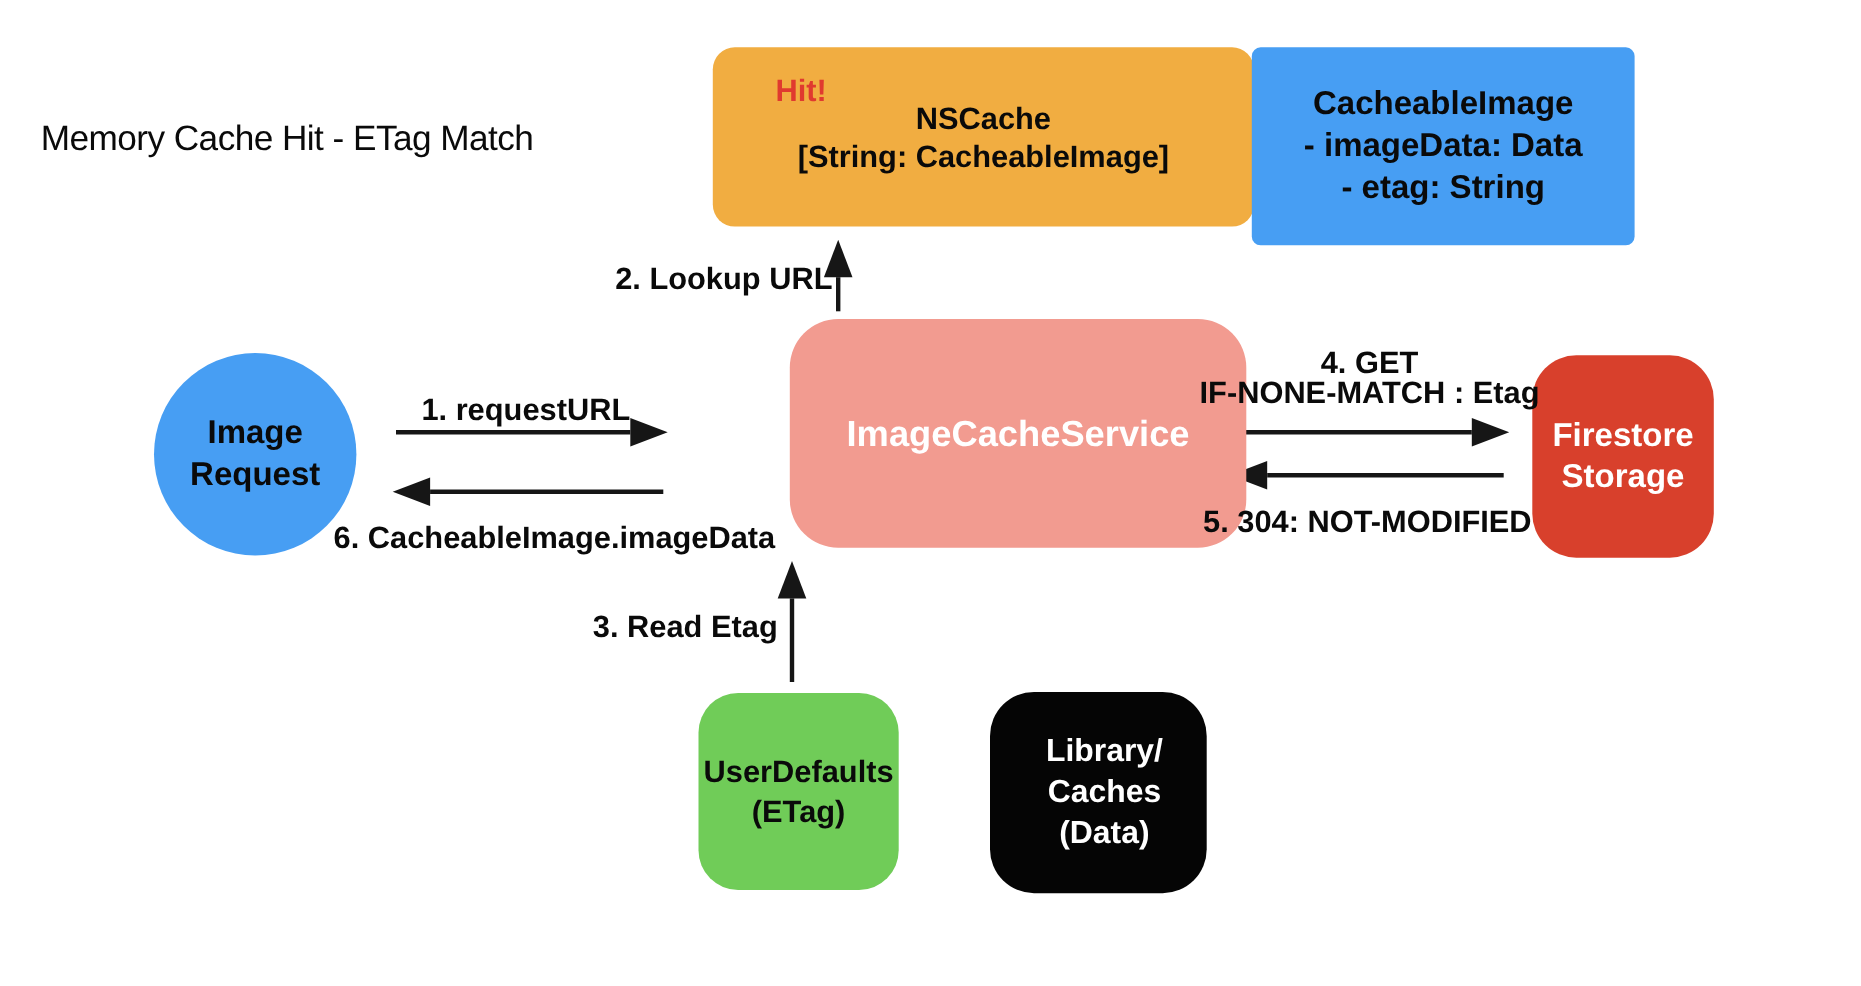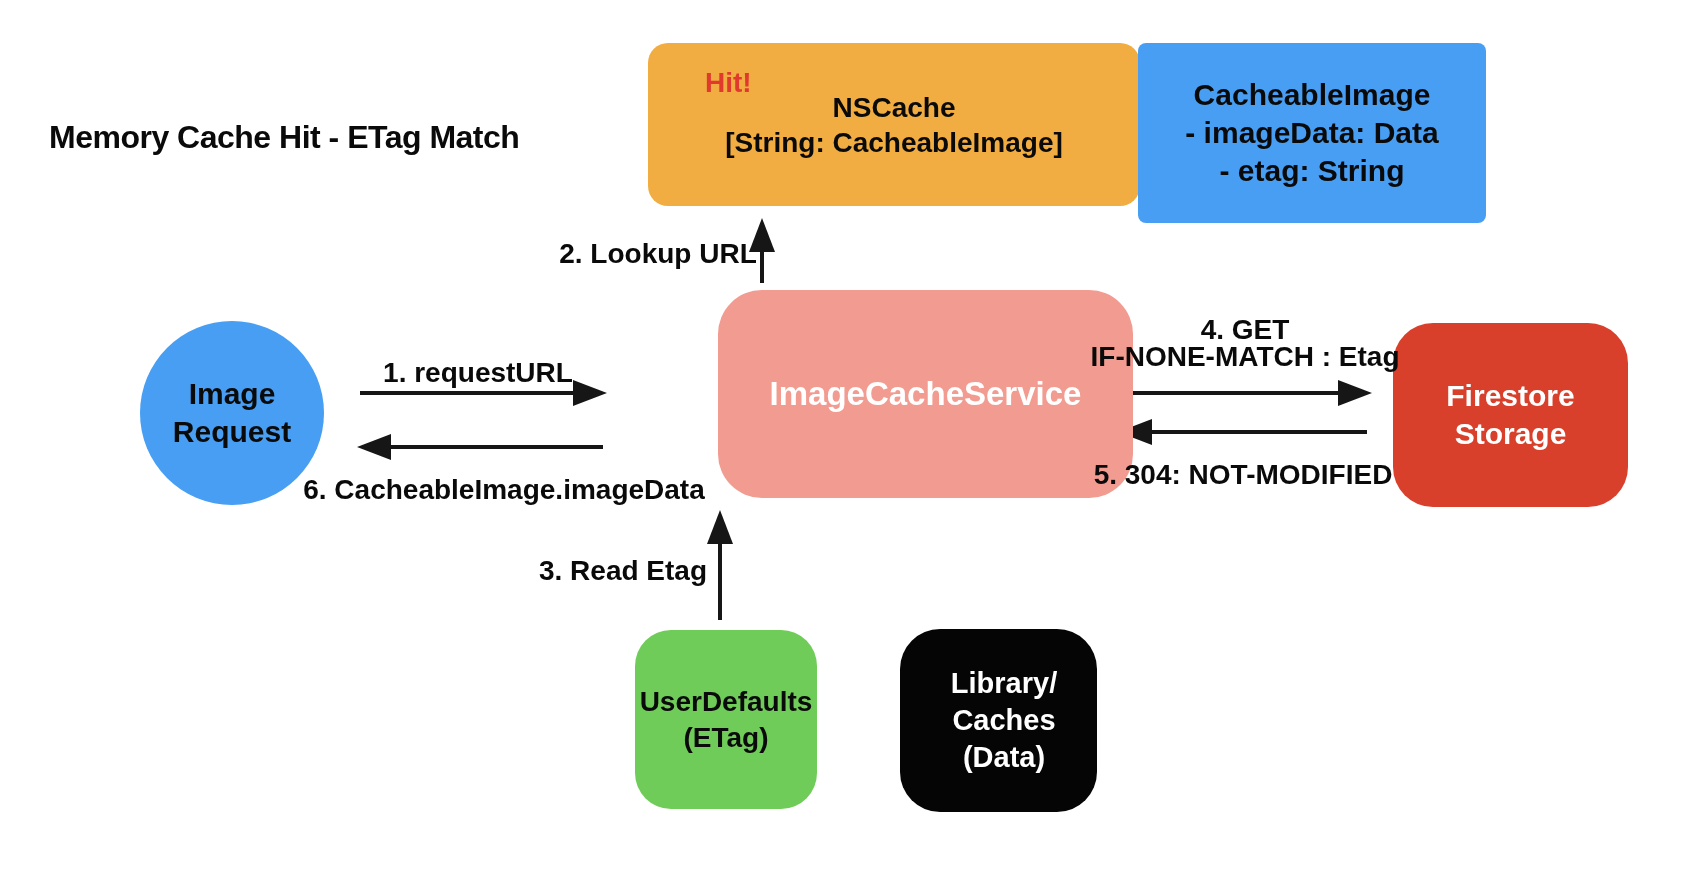--- a/index.html
+++ b/index.html
@@ -13,22 +13,22 @@
     font-family:"Liberation Sans","DejaVu Sans",sans-serif;
     -webkit-font-smoothing:antialiased;
   }
   .canvas{
     position:relative;
     width:1692px;height:896px;
     background:var(--background);
     overflow:hidden;
   }
   .title{
-    position:absolute;left:33px;top:103px;margin:16px;
-    font-size:32px;line-height:36px;font-weight:700;color:var(--text-dark);
+    position:absolute;left:33px;top:103px;margin:4px;
+    font-size:32px;line-height:36px;font-weight:400;color:var(--text-dark);
     letter-spacing:-0.5px;white-space:nowrap;
   }
   .arrows{position:absolute;left:0;top:0;width:1692px;height:896px;pointer-events:none;}
   .node{
     position:absolute;display:flex;align-items:center;justify-content:center;
     text-align:center;font-weight:700;color:var(--text-dark);
     box-sizing:border-box;
   }
   .node-label{white-space:pre-line;}
   .n-nscache{
@@ -46,21 +46,21 @@
   }
   .n-request{
     left:140px;top:321px;width:184px;height:184px;border-radius:50%;
     background:var(--blue);font-size:30px;line-height:38px;
   }
   .n-service{
     left:672px;top:290px;width:415px;height:208px;border-radius:44px;
     background:var(--salmon);font-size:33px;color:var(--text-light);margin-left:46px;
   }
   .n-firestore{
-    left:1393px;top:323px;width:235px;height:184px;border-radius:40px;
+    left:1393px;top:323px;width:165px;height:184px;border-radius:40px;
     background:var(--red);font-size:30px;line-height:38px;color:var(--text-light);
   }
   .n-userdefaults{
     left:635px;top:630px;width:182px;height:179px;border-radius:36px;
     background:var(--green);font-size:28px;line-height:36px;
   }
   .n-library{
     left:900px;top:629px;width:197px;height:183px;border-radius:40px;
     background:var(--black);font-size:29px;line-height:37px;color:var(--text-light);padding-left:11px;
   }

